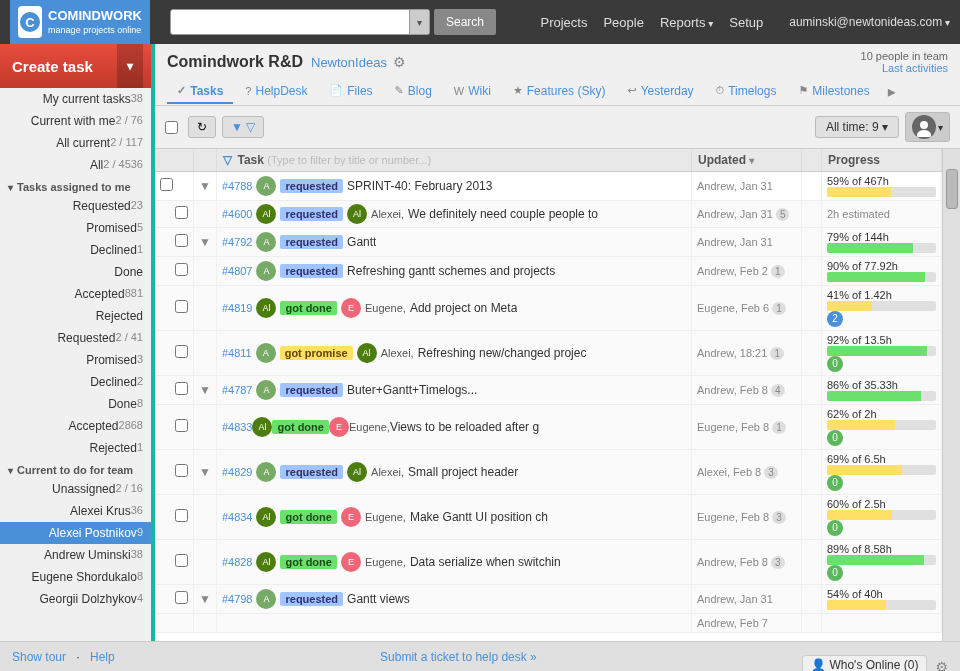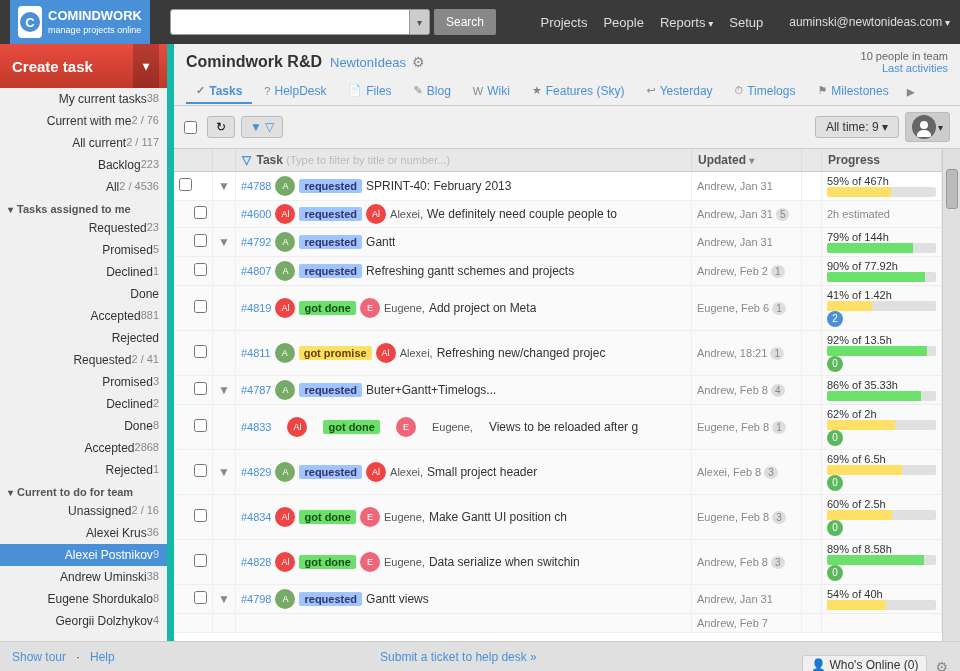--- a/index.html
+++ b/index.html
@@ -92,23 +92,23 @@
     #user-email::after { content: ' ▾'; font-size: 10px; }
 
     
     #layout {
       display: flex;
       height: calc(671px - 44px - 30px);
     }
 
     
     #sidebar {
-      width: 174px;
+      width: 155px;
       background: #f0f0f0;
-      border-right: 7px solid #14b8a6;
+      border-right: 4px solid #14b8a6;
       overflow-y: auto;
       flex-shrink: 0;
     }
     #create-task-btn {
       background: linear-gradient(to bottom, #e84c3d, #c0392b);
       color: #fff;
       border: none;
       width: 100%;
       height: 44px;
       font-size: 15px;
@@ -281,21 +281,21 @@
     .task-id { color: #4a90d9; font-size: 11px; white-space: nowrap; }
     .avatar-small {
       width: 20px; height: 20px;
       background: #4a90d9;
       border-radius: 50%;
       display: inline-flex; align-items: center; justify-content: center;
       color: #fff; font-size: 9px;
       flex-shrink: 0;
     }
     .avatar-andrew { background: #7a6; }
-    .avatar-alexei { background: #ef4444; }
+    .avatar-alexei { background: #4d7c0f; }
     .avatar-eugene { background: #e67; }
     .status-badge {
       display: inline-block;
       padding: 1px 5px;
       border-radius: 2px;
       font-size: 11px;
       font-weight: bold;
       white-space: nowrap;
     }
     .status-requested { background: #a0c4ff; color: #336; }
@@ -423,24 +423,20 @@
       <span>My current tasks</span>
       <span class="count">38</span>
     </div>
     <div class="sidebar-item">
       <span>Current with me</span>
       <span class="count">2 / 76</span>
     </div>
     <div class="sidebar-item">
       <span>All current</span>
       <span class="count">2 / 117</span>
-    </div>
-    <div class="sidebar-item">
-      <span>Backlog</span>
-      <span class="count">223</span>
     </div>
     <div class="sidebar-item">
       <span>All</span>
       <span class="count">2 / 4536</span>
     </div>
 
     <div class="sidebar-section-header">Tasks assigned to me</div>
     <div class="sidebar-item">
       <span>Requested</span>
       <span class="count">23</span>
@@ -750,21 +746,21 @@
       <div class="progress-text">86% of 35.33h</div>
       <div class="progress-bar-bg">
         <div class="progress-bar-fill " style="width:86%;"></div>
       </div>
     </td>
               </tr>
               <tr class="task-row-child">
                 <td class="task-checkbox"><input type="checkbox" style=""></td>
                 <td class="task-expand"></td>
                 <td style="max-width: 380px;">
-                  <div style="display:flex;align-items:center;gap:16px;flex-wrap:wrap;">
+                  <div style="display:flex;align-items:center;gap:0;flex-wrap:wrap;">
                     <span class="task-id">#4833</span>
                     <span class="avatar-small avatar-alexei">Al</span>
                     <span class="status-badge status-got-done">got done</span>
                     <span class="avatar-small avatar-eugene">E</span>
                     <span style="font-size:11px;color:#555;">Eugene,</span>
                     <span class="task-title" title="Views to be reloaded after g">Views to be reloaded after g</span>
                   </div>
                 </td>
                 <td class="updated">Eugene, Feb 8 <span style="background:#ddd;border-radius:50%;padding:1px 4px;font-size:10px;">1</span></td>
                 <td></td>

